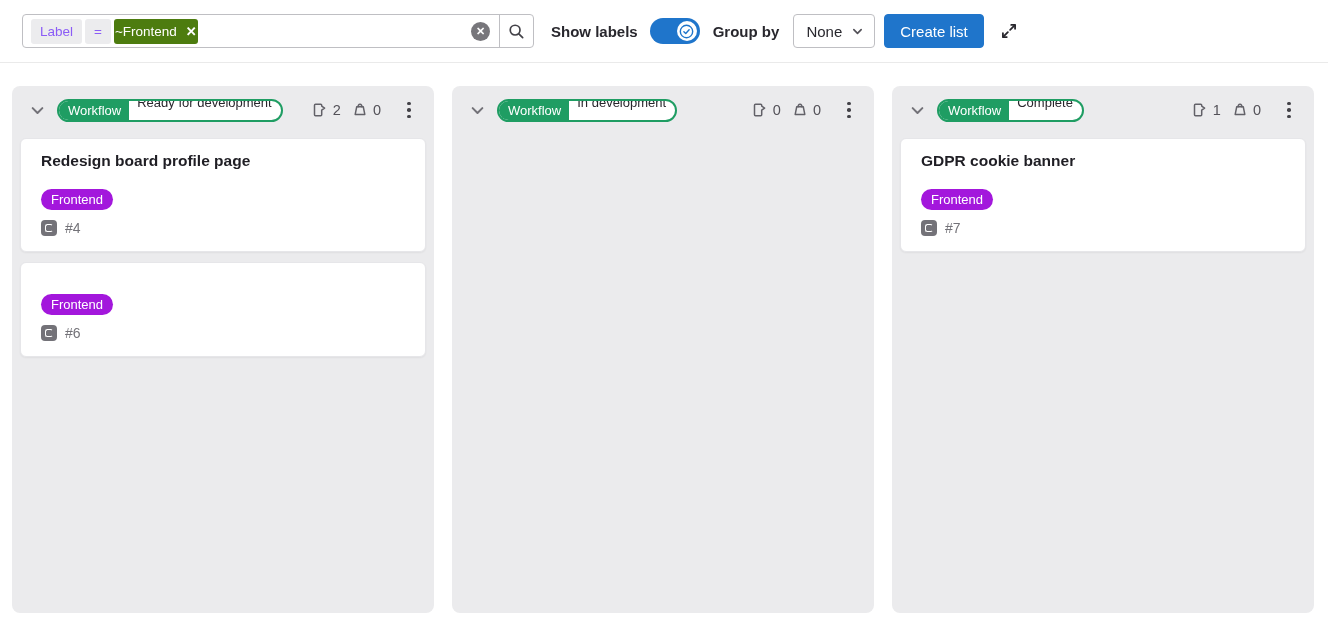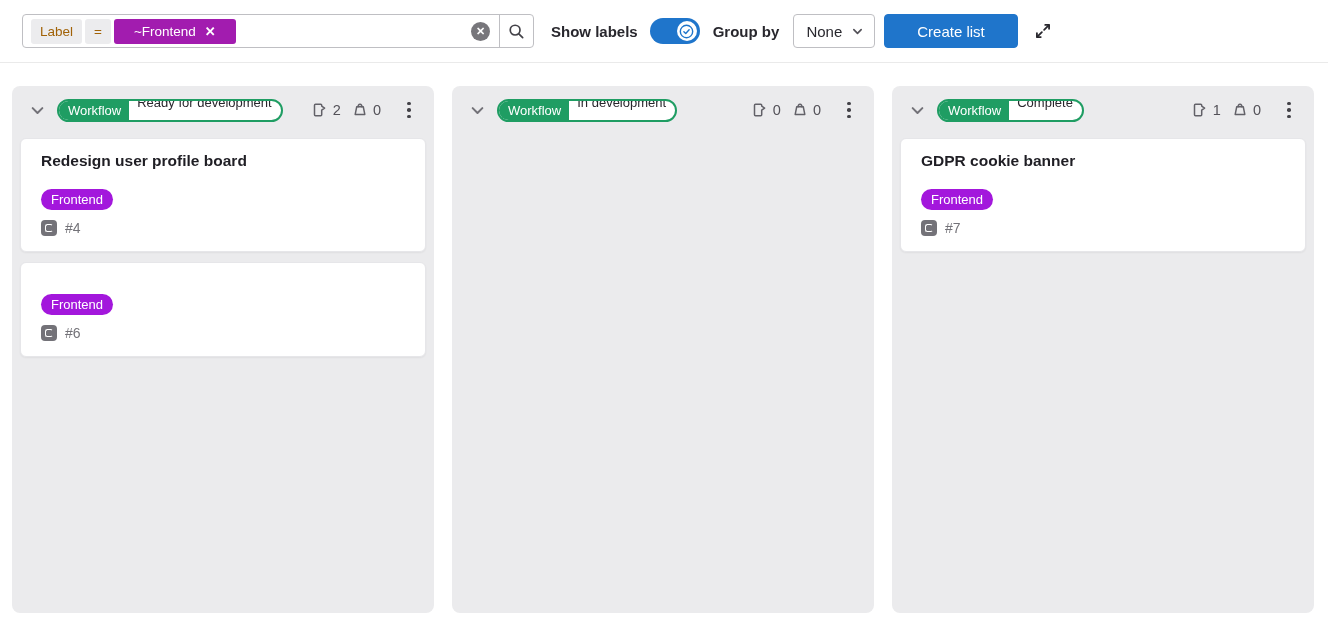--- a/index.html
+++ b/index.html
@@ -36,25 +36,25 @@
     margin-left:10px;
     width:512px; height:34px;
     border:1px solid #bfbfc3; border-radius:4px;
     display:flex; align-items:center;
     padding-left:5px;
     background:#fff;
   }
   .ftoken {
     display:inline-flex; align-items:center;
     height:25px; padding:0 9px; margin-left:3px;
-    background:#ececee; color:#a16207;
+    background:#ececee; color:#8b5cf6;
     border-radius:3px; font-size:13.5px;
   }
   .ftoken.value {
-    background:#a21caf; color:#fff; gap:9px; padding:0 20px;text-align:center;
+    background:#4d7c0f; color:#fff; gap:9px; padding:0 1px;text-align:center;
   }
   .ftoken .x { font-size:13px; line-height:1; color:#fff; font-weight:700; cursor:pointer; }
   .filter-spacer { flex:1; height:100%; cursor:text; }
   .clear-btn {
     width:19px; height:19px; border-radius:50%;
     background:#77767b; color:#fff;
     display:flex; align-items:center; justify-content:center;
     font-size:11px; font-weight:700; margin-right:9px; cursor:pointer;
     flex:0 0 auto;
   }
@@ -76,21 +76,21 @@
   .toggle .knob {
     position:absolute; top:3px; right:3px;
     width:20px; height:20px; border-radius:50%;
     background:#fff; display:flex; align-items:center; justify-content:center;
   }
 
   .dd-none { margin-left:14px; padding:0 12px; gap:10px; }
   .btn-edit { margin-left:16px; padding:0 13px; gap:7px; }
   .blue-dot { width:9px; height:9px; border-radius:50%; background:#1f75cb; display:inline-block; }
   .btn-create {
-    margin-left:9px; padding:0 32px;
+    margin-left:9px; padding:0 15px;
     background:#1f75cb; border-color:#1f75cb; color:#fff;
   }
   .expand-btn {
     margin-left:14px; width:22px; height:22px;
     display:flex; align-items:center; justify-content:center; cursor:pointer;
   }
 
   
   .board {
     display:flex; gap:18px;
@@ -248,21 +248,21 @@
         <span class="cnt">0</span>
       </span>
       <span class="kebab">
           <i></i>
           <i></i>
           <i></i>
         </span>
     </div>
     <div class="list-body">
       <div class="card">
-        <div class="card-title">Redesign user profile board</div>
+        <div class="card-title">Redesign board profile page</div>
         <div class="card-labels">
           <span class="label-pill">Frontend</span>
         </div>
         <div class="card-meta">
           <span class="type-icon">
               <i></i>
             </span>
           <span>#4</span>
         </div>
       </div>

